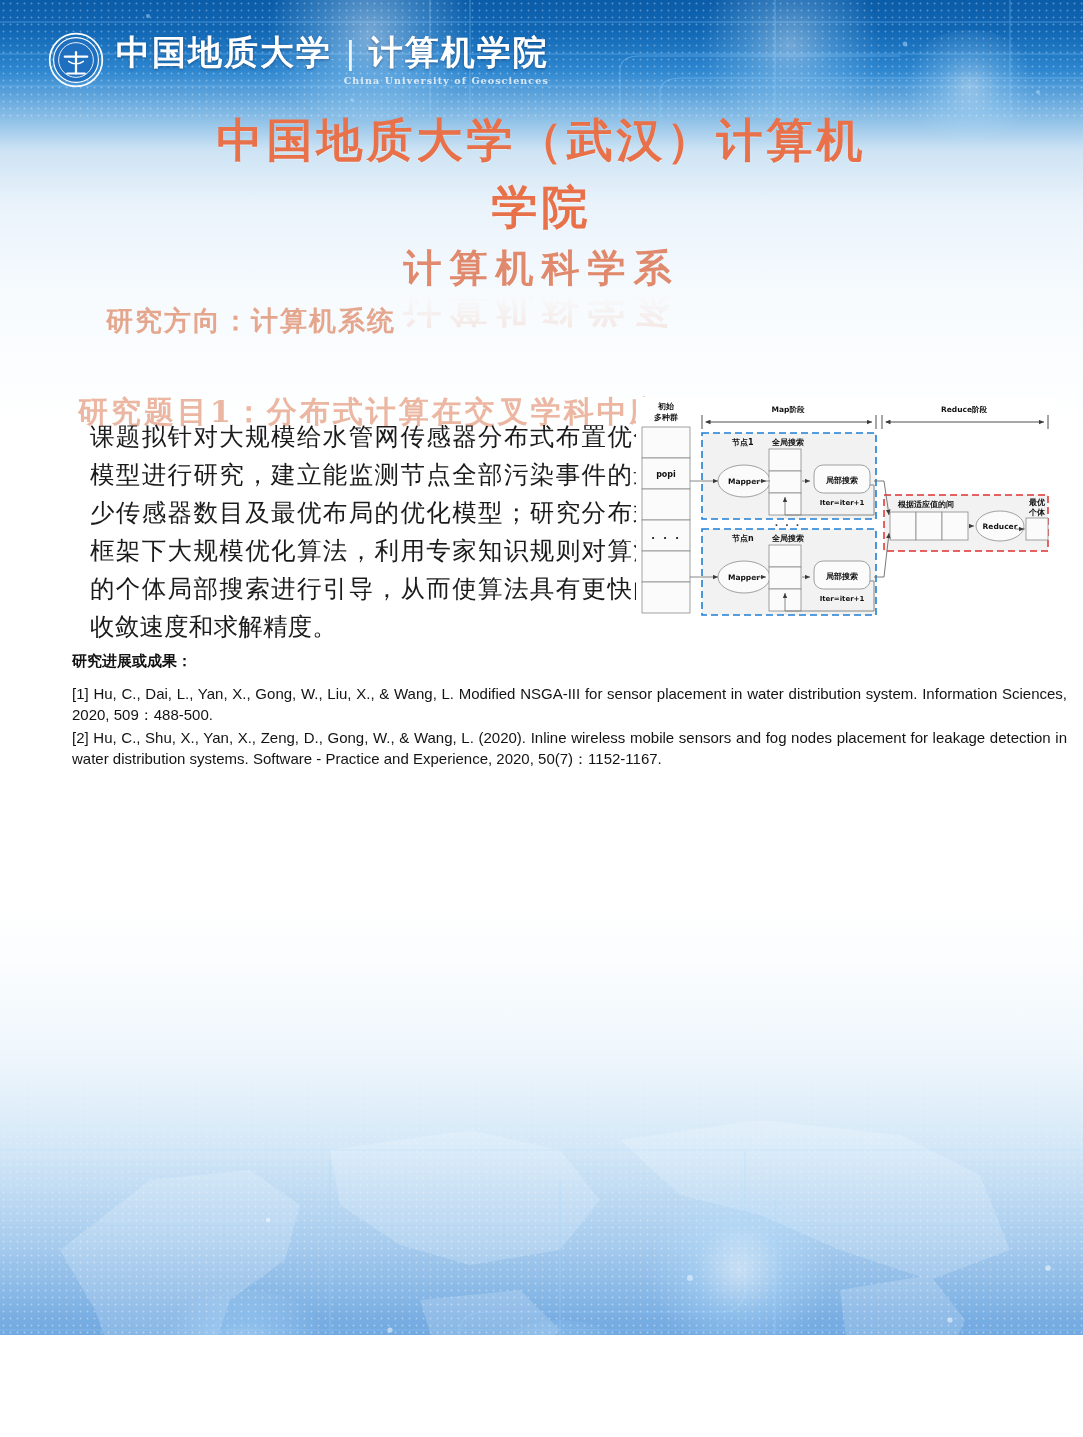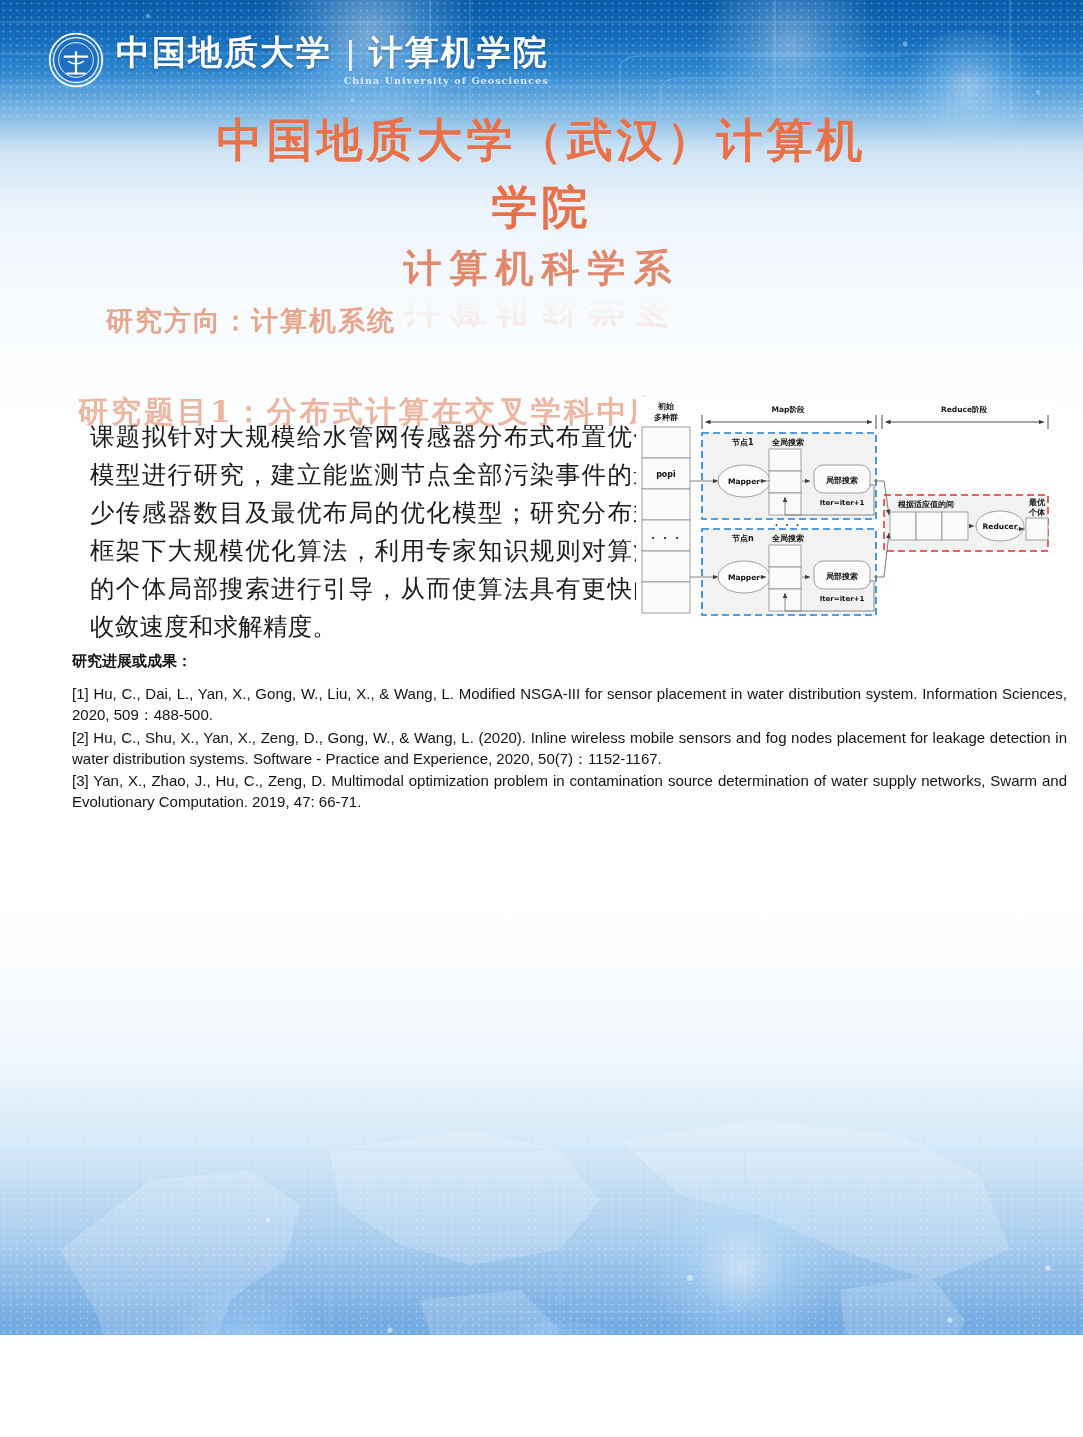--- a/index.html
+++ b/index.html
@@ -338,16 +338,15 @@
       <path d="M238 84 L248 84 L253 118" stroke="#6a6a6a" stroke-width=".9" fill="none" marker-end="url(#ar)"></path>
       <path d="M238 180 L248 180 L253 136" stroke="#6a6a6a" stroke-width=".9" fill="none" marker-end="url(#ar)"></path>
     </svg>
   </div>
 
   <div class="results-head">研究进展或成果：</div>
 
   <div class="refs">
     <p>[1] Hu, C., Dai, L., Yan, X., Gong, W., Liu, X., &amp; Wang, L. Modified NSGA-III for sensor placement in water distribution system. Information Sciences, 2020,  509：488-500.</p>
     <p>[2] Hu, C., Shu, X., Yan, X., Zeng, D., Gong, W., &amp; Wang, L. (2020). Inline wireless mobile sensors and fog nodes placement for leakage detection in water distribution systems. Software - Practice and Experience, 2020,  50(7)：1152-1167.</p>
-    <p>[3] Yan, X., Zhao, J., Hu, C., Zeng, D. Multimodal optimization problem in contamination source determination of water supply networks, Swarm and Evolutionary Computation. 2019, 47: 66-71.</p>
   </div>
 
 </div>
 
 </body></html>

